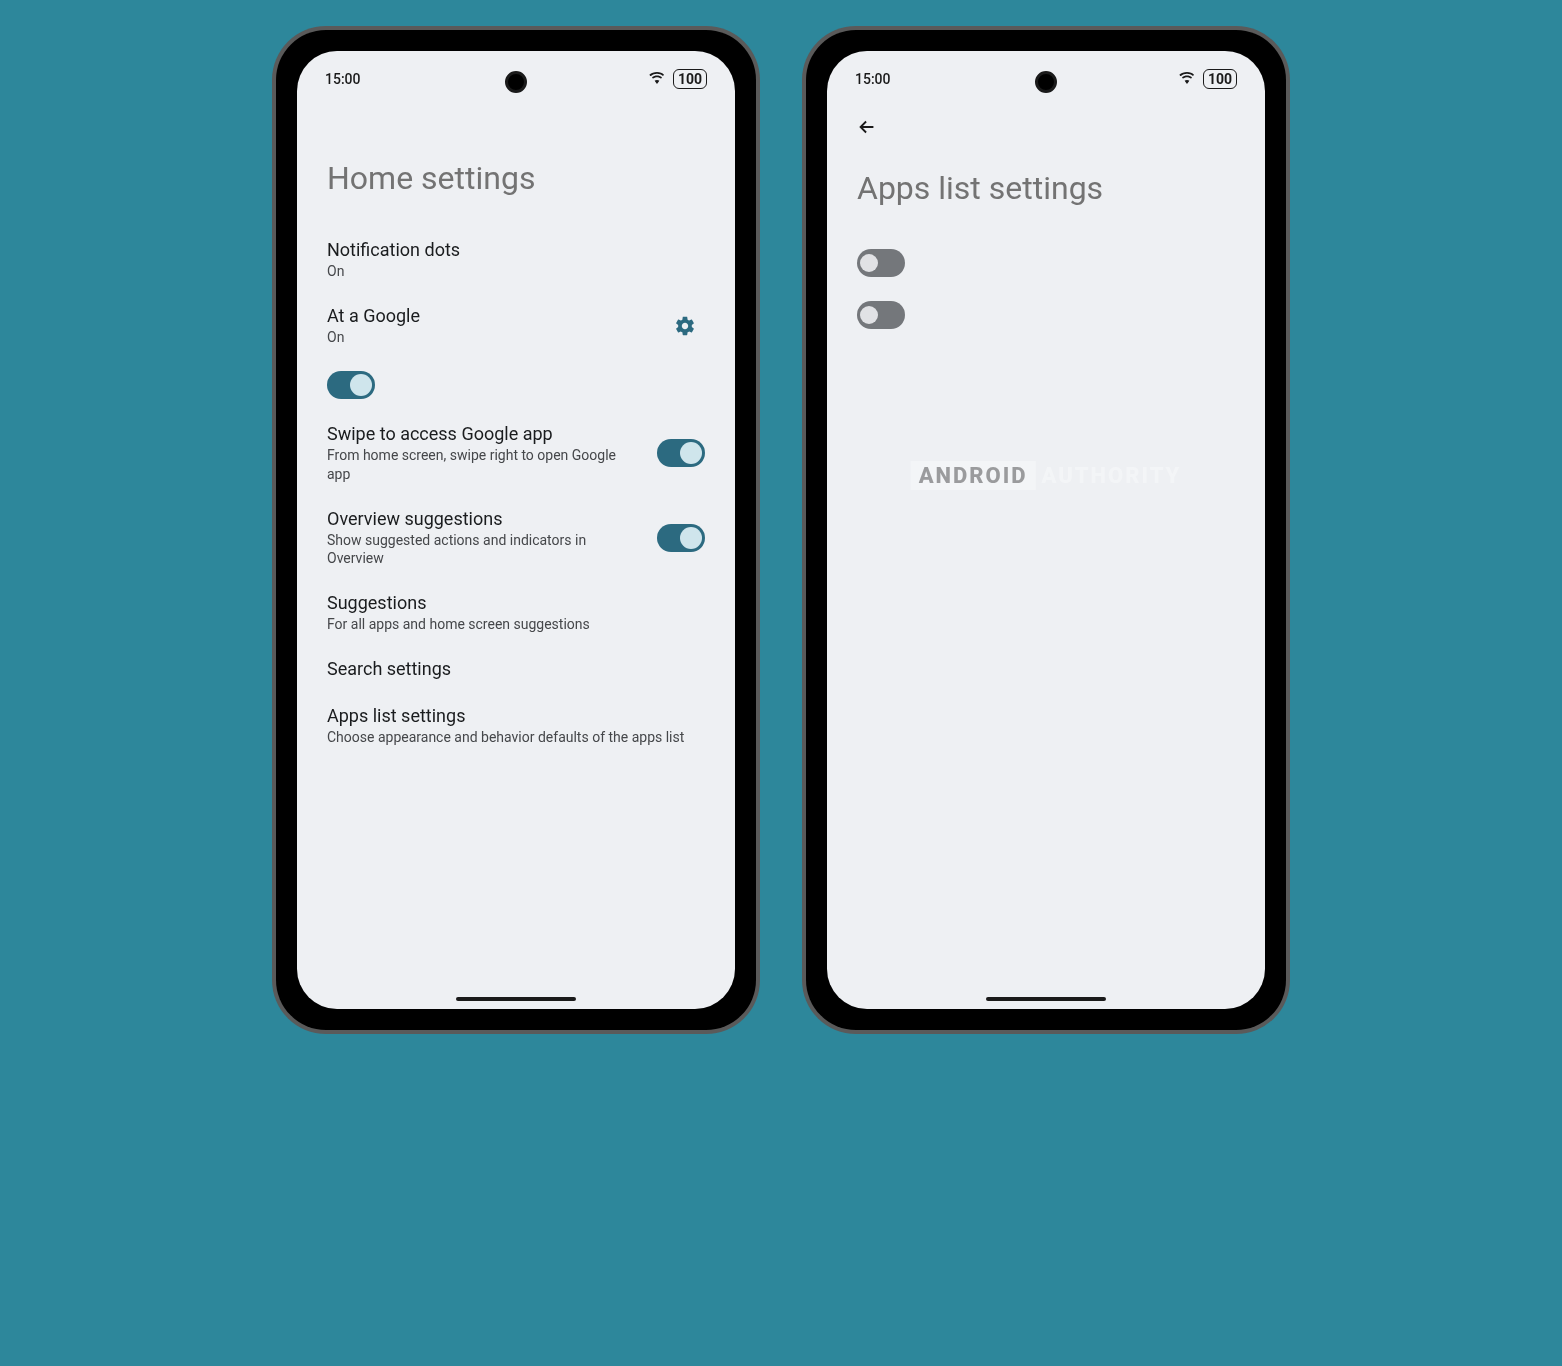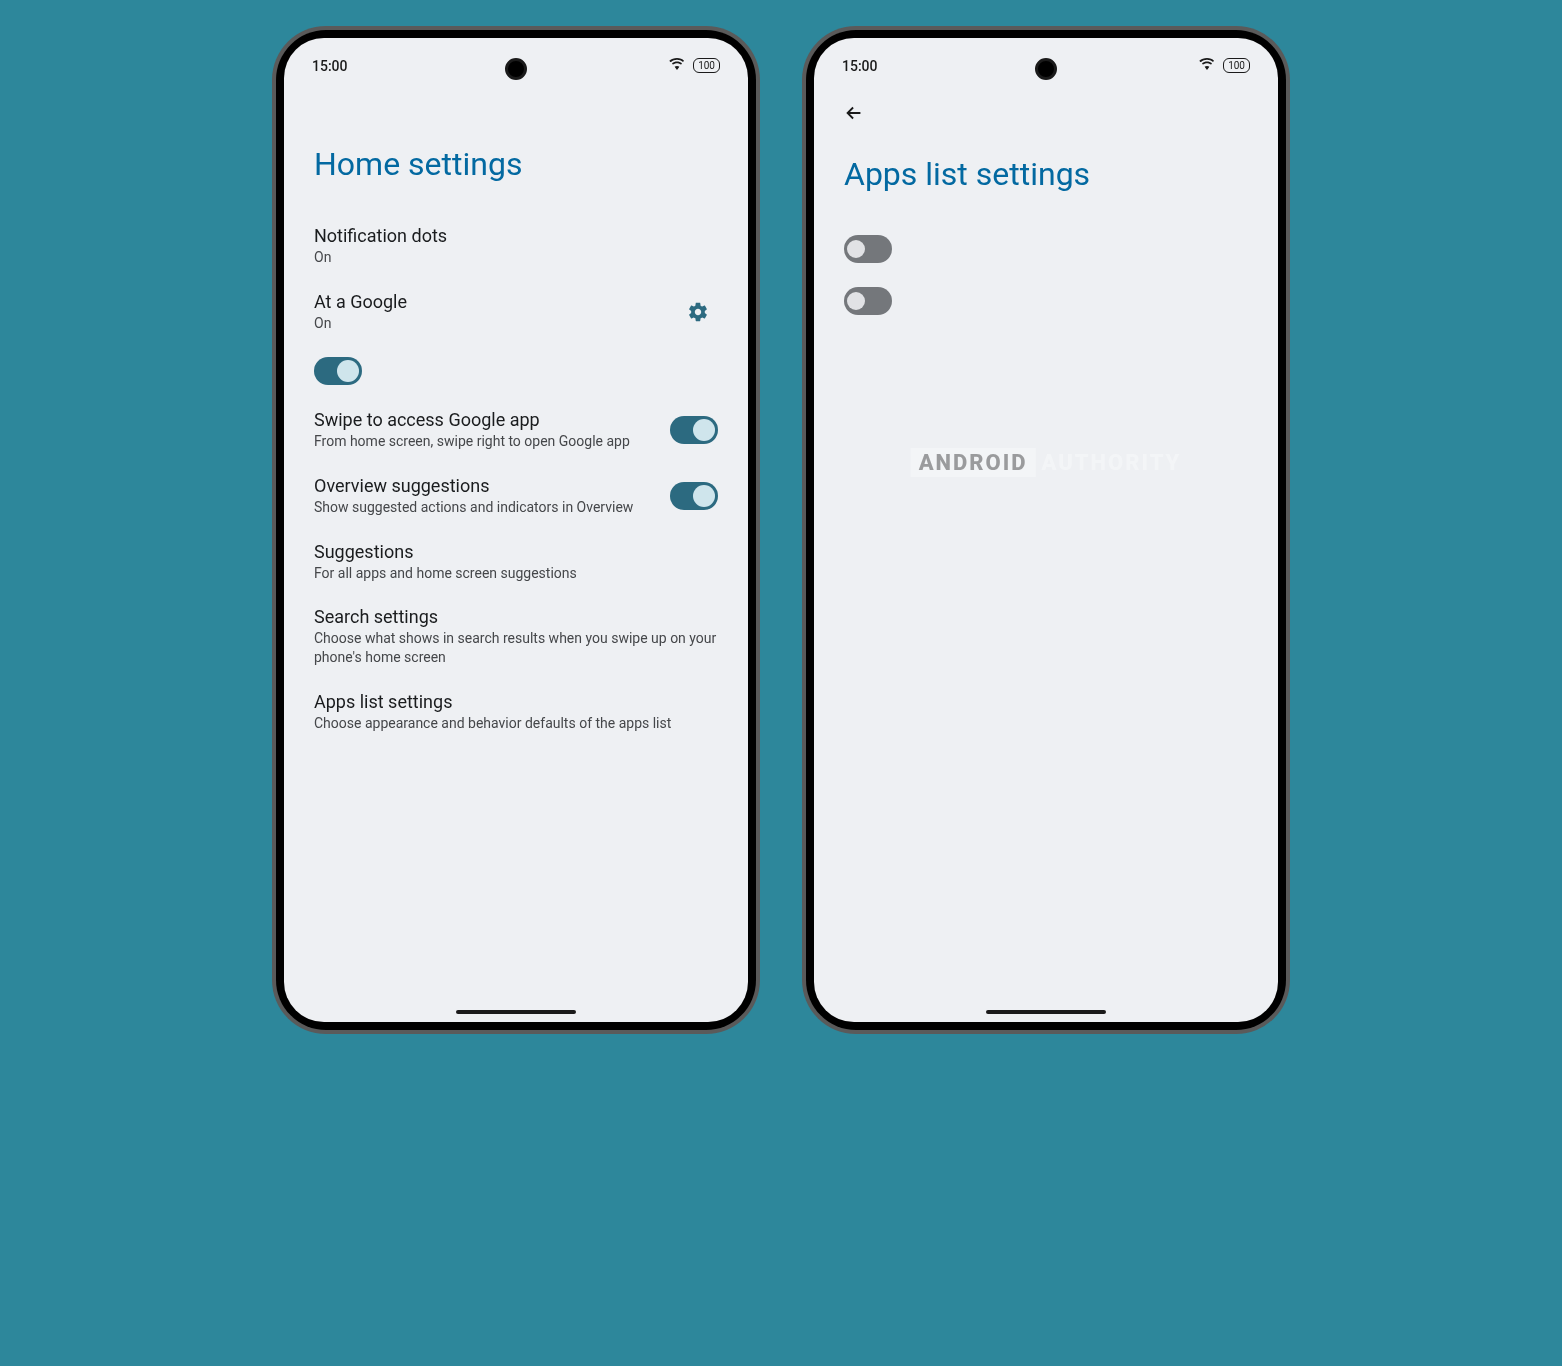--- a/index.html
+++ b/index.html
@@ -11,21 +11,21 @@
     align-items: flex-start;
     gap: 50px;
     padding: 30px;
     min-height: 1366px;
   }
   .phone {
     width: 480px;
     height: 1000px;
     background: #000;
     border-radius: 50px;
-    padding: 8px;
+    padding: 21px;
     position: relative;
     box-shadow: 0 0 0 4px #5a5a5a;
   }
   .screen {
     width: 100%;
     height: 100%;
     background: #eef0f3;
     border-radius: 40px;
     overflow: hidden;
     position: relative;
@@ -53,39 +53,39 @@
   }
   .status-right {
     display: flex;
     align-items: center;
     gap: 8px;
   }
   .battery-badge {
     border: 1.5px solid #1a1a1a;
     border-radius: 6px;
     padding: 1px 4px;
-    font-size: 10px;
-    font-weight: 400;
+    font-size: 14px;
+    font-weight: 700;
   }
   .back-row {
     padding: 8px 20px 0;
     height: 40px;
   }
   .back-btn {
     width: 40px;
     height: 40px;
     display: flex;
     align-items: center;
     justify-content: center;
     cursor: pointer;
   }
   .page-title {
     font-size: 32px;
     font-weight: 400;
-    color: #0369a1;
+    color: #737373;
     padding: 60px 30px 30px;
   }
   .page-title.tight { padding-top: 30px; }
   .settings-list {
     padding: 0 30px;
   }
   .setting-row {
     display: flex;
     align-items: center;
     justify-content: space-between;
@@ -238,21 +238,20 @@
         <div class="setting-row">
       <div class="setting-text">
         <div class="setting-title">Suggestions</div>
         <div class="setting-sub">For all apps and home screen suggestions</div>
       </div>
 
     </div>
         <div class="setting-row">
       <div class="setting-text">
         <div class="setting-title">Search settings</div>
-        <div class="setting-sub">Choose what shows in search results when you swipe up on your phone's home screen</div>
       </div>
 
     </div>
         <div class="setting-row">
       <div class="setting-text">
         <div class="setting-title">Apps list settings</div>
         <div class="setting-sub">Choose appearance and behavior defaults of the apps list</div>
       </div>
 
     </div>

